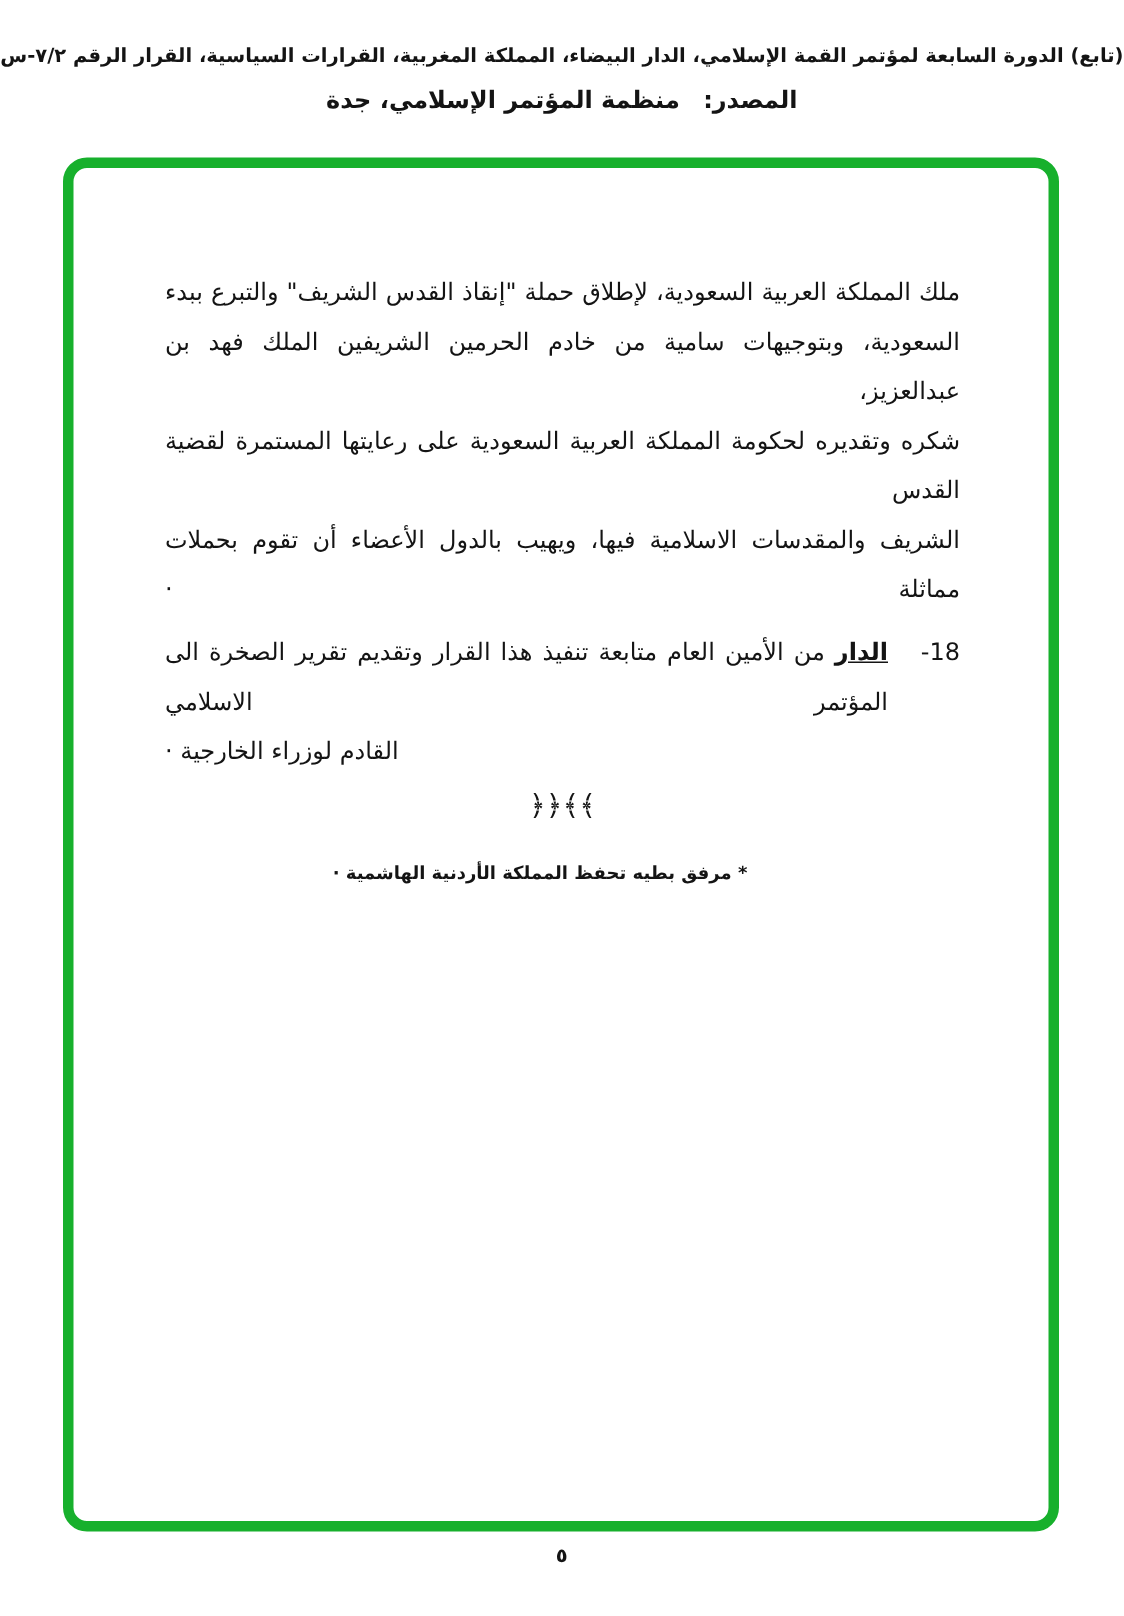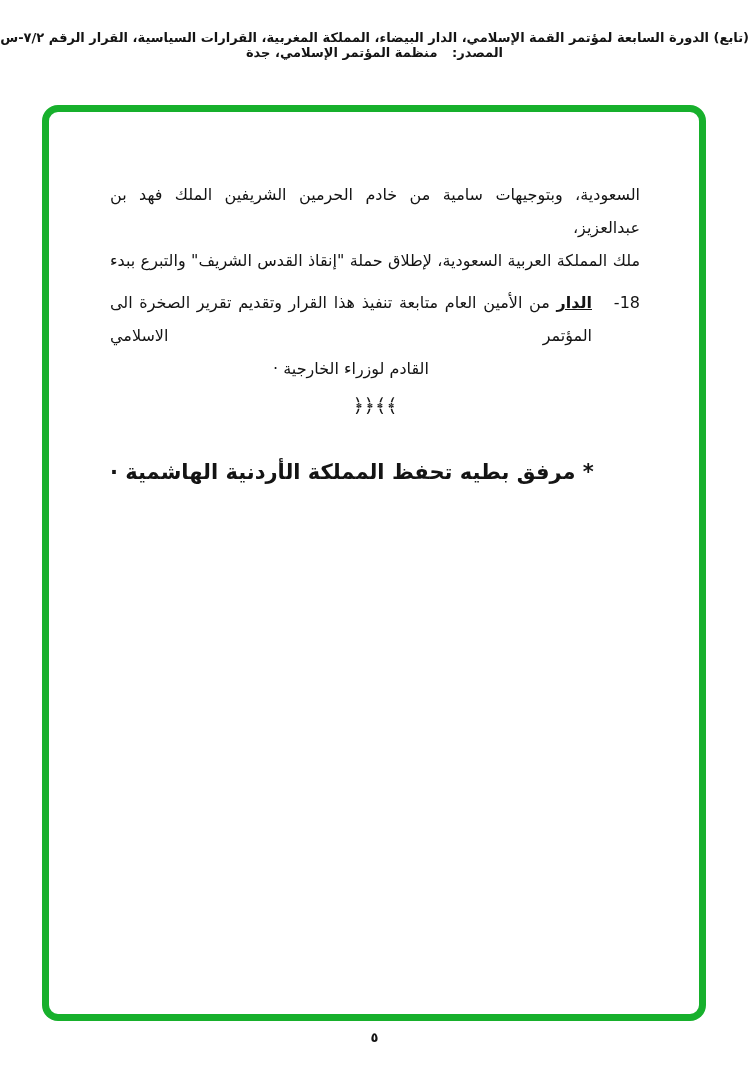--- a/index.html
+++ b/index.html
@@ -26,21 +26,22 @@
     text-align: center;
     direction: rtl;
   }
   .doc-header .line1 {
     font-size: 13px;
     font-weight: bold;
     letter-spacing: 0;
     white-space: nowrap;
   }
   .doc-header .line2 {
-    font-size: 13px;
+    margin-top: 12px;
+    font-size: 16px;
     font-weight: bold;
   }
   .doc-header .line2 .src-label { margin-left: 10px; }
 
   
   .green-frame {
     position: absolute;
     left: 42px;
     top: 105px;
     width: 664px;
@@ -78,36 +79,36 @@
   .item14 .num {
     flex: 0 0 48px;
     white-space: nowrap;
   }
   .item14 .item-text { flex: 1 1 auto; }
   .item14 .item-line1 {
     text-align: justify;
     text-align-last: justify;
   }
   .item14 .verb { text-decoration: underline; font-weight: bold; }
-  .item14 .item-line2 { text-align: center; }
+  .item14 .item-line2 { text-align: left; }
 
   .ornament {
     margin-top: 4px;
     text-align: center;
     font-size: 19px;
     letter-spacing: -2px;
   }
 
   .footnote {
-    margin-top: 34px;
-    text-align: left;
+    margin-top: 12px;
+    text-align: center;
     padding-left: 0;
     margin-left: 0;
     margin-right: 30px;
-    font-size: 21px;
+    font-size: 12px;
     font-weight: bold;
     letter-spacing: 0.5px;
   }
 
   
   .page-number {
     position: absolute;
     left: 0;
     width: 100%;
     top: 1030px;
@@ -127,22 +128,24 @@
       <span class="src-label">المصدر:</span>
       <span class="src-value">منظمة المؤتمر الإسلامي، جدة</span>
     </div>
   </div>
 
   <div class="green-frame"></div>
 
   <div class="content">
 
     <div>
+      <div class="para-line">ملك المملكة العربية السعودية، لإطلاق حملة "إنقاذ القدس الشريف" والتبرع ببدء</div>
       <div class="para-line">السعودية، وبتوجيهات سامية من خادم الحرمين الشريفين الملك فهد بن عبدالعزيز،</div>
-      <div class="para-line">ملك المملكة العربية السعودية، لإطلاق حملة "إنقاذ القدس الشريف" والتبرع ببدء</div>
+      <div class="para-line">شكره وتقديره لحكومة المملكة العربية السعودية على رعايتها المستمرة لقضية القدس</div>
+      <div class="para-line">الشريف والمقدسات الاسلامية فيها، ويهيب بالدول الأعضاء أن تقوم بحملات مماثلة ·</div>
     </div>
 
     <div class="item14">
       <div class="num">18-</div>
       <div class="item-text">
         <div class="item-line1">
           <span class="verb">الدار</span>
           <span>من الأمين العام متابعة تنفيذ هذا القرار وتقديم تقرير الصخرة الى المؤتمر الاسلامي</span>
         </div>
         <div class="item-line2">القادم لوزراء الخارجية ·</div>

